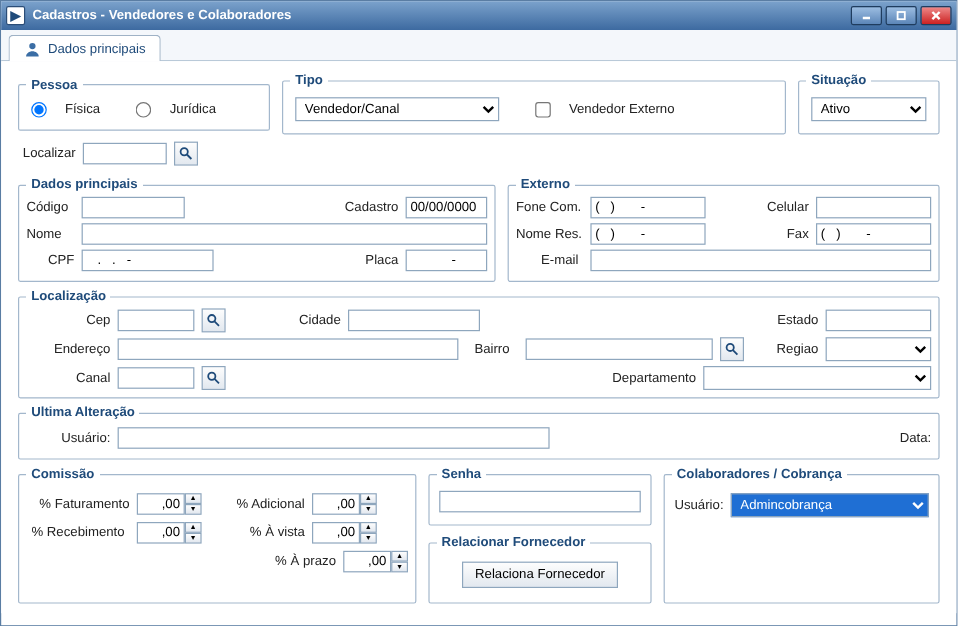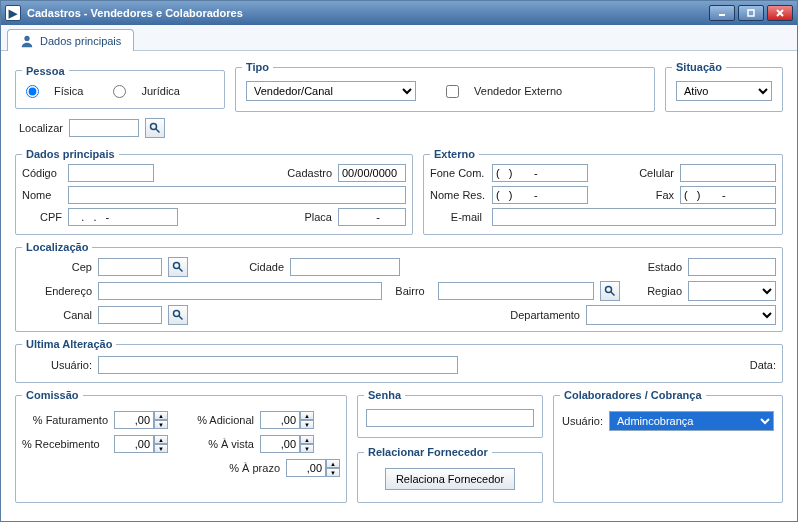--- a/index.html
+++ b/index.html
@@ -217,21 +217,21 @@
           <label style="width:80px;text-align:right">% Adicional</label>
           <div class="spinner">
               <input type="text" value=",00" style="">
               <div class="sp">
                 <div>▲</div>
                 <div>▼</div>
               </div>
             </div>
         </div>
         <div class="row" style="margin-bottom:6px">
-          <label style="width:86px;text-align:left">% Recebimento</label>
+          <label style="width:86px;text-align:center">% Recebimento</label>
           <div class="spinner">
               <input type="text" value=",00" style="">
               <div class="sp">
                 <div>▲</div>
                 <div>▼</div>
               </div>
             </div>
           <label style="width:80px;text-align:right">% À vista</label>
           <div class="spinner">
               <input type="text" value=",00" style="">

